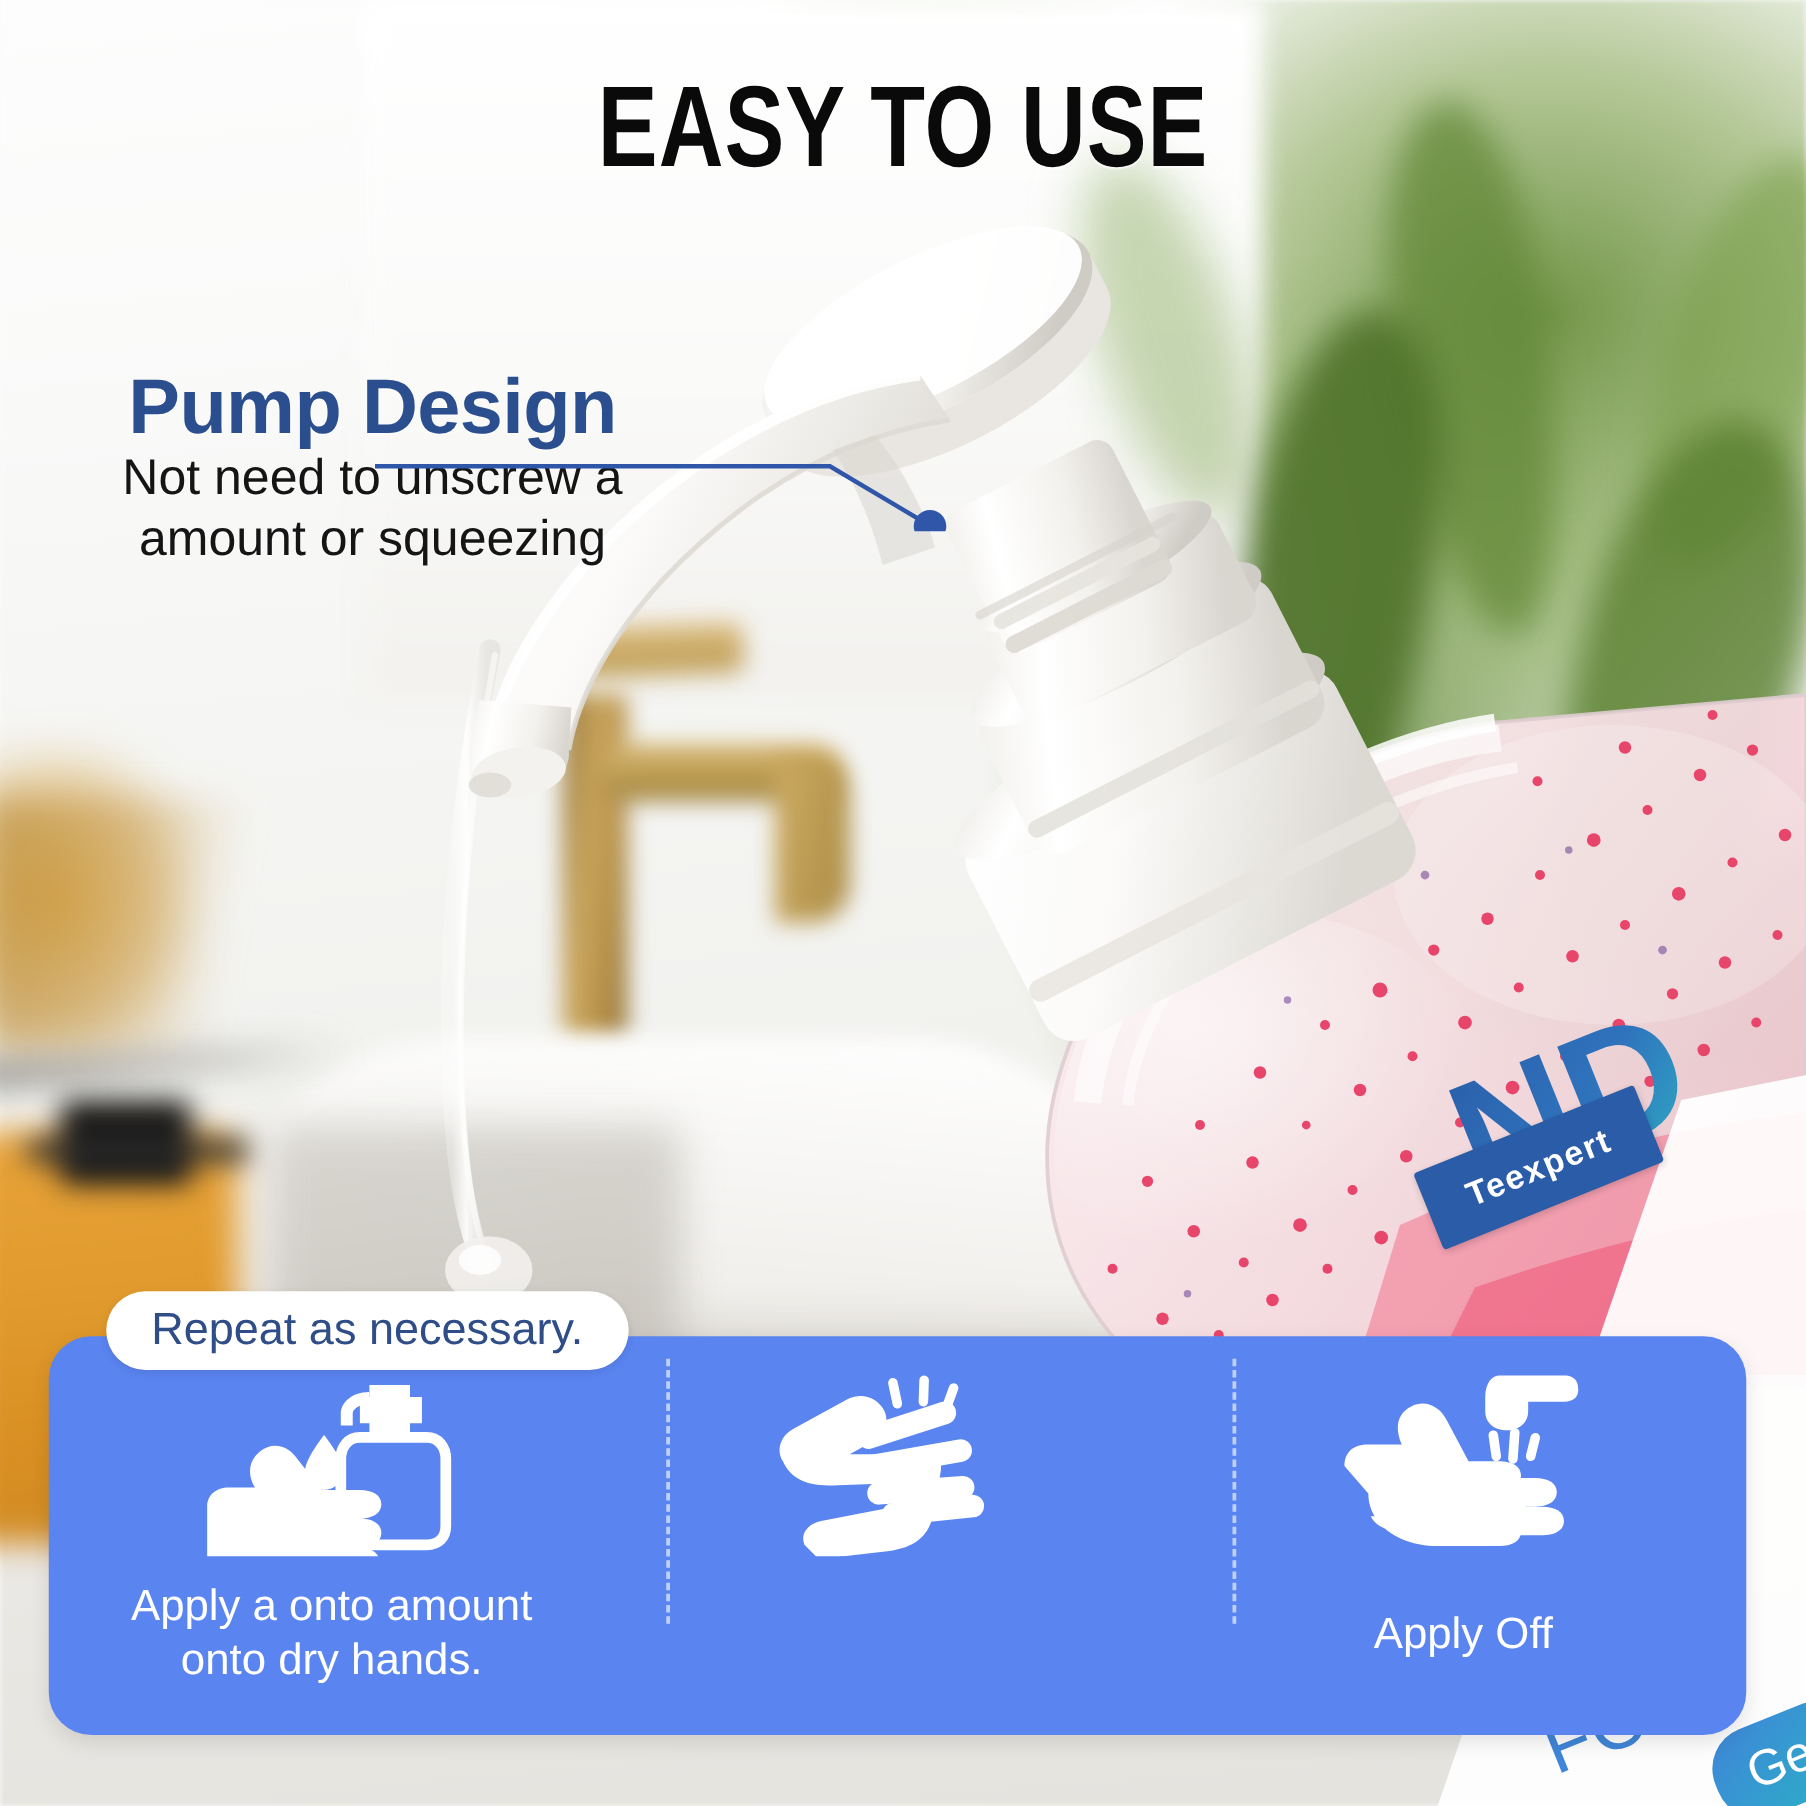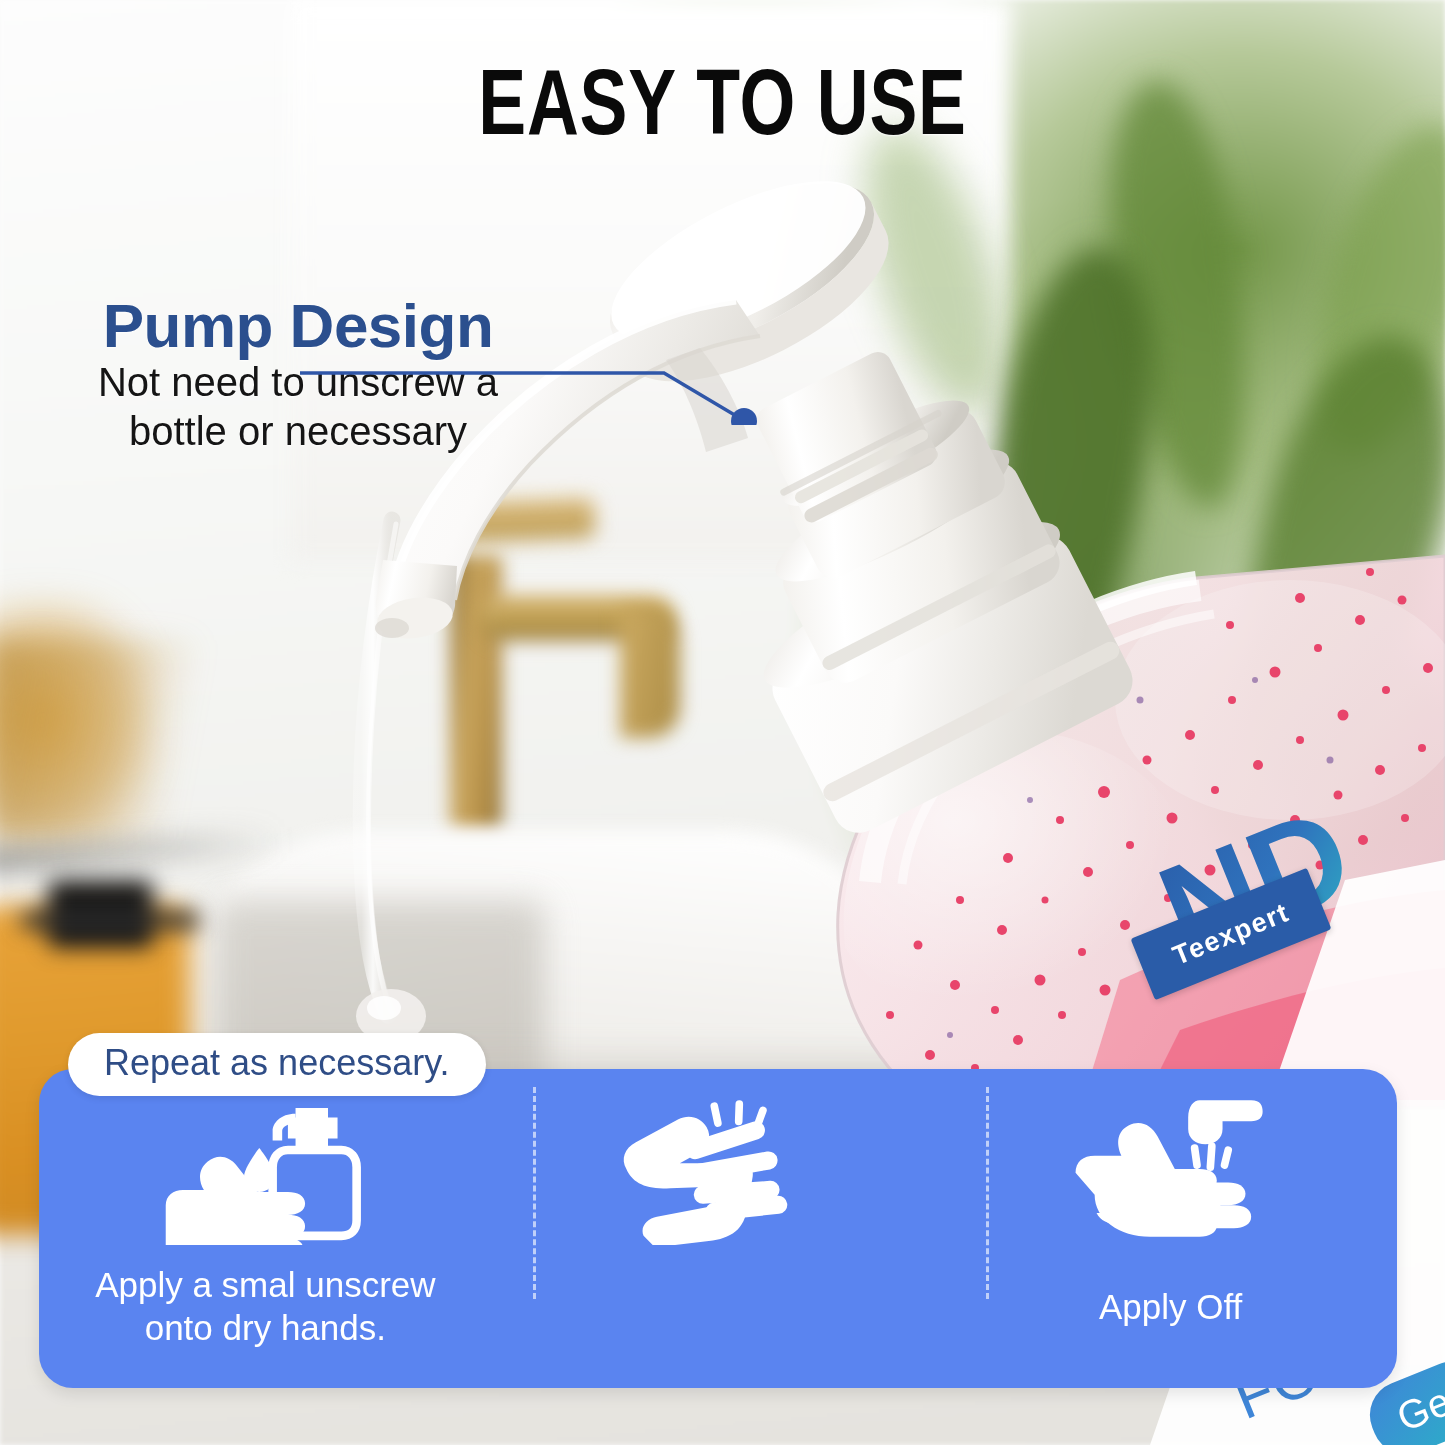--- a/index.html
+++ b/index.html
@@ -187,21 +187,21 @@
 
   .divider {
     position:absolute; top:18px; width:0; height:212px;
     border-left: 3px dashed rgba(255,255,255,0.62);
   }
   .divider.d1 { left: 494px; }
   .divider.d2 { left: 947px; }
 
   
   .repeat-pill {
-    position:absolute; left:68px; top:1033px;
+    position:absolute; left:85px; top:1033px;
     padding: 10px 36px 13px 36px;
     background:#ffffff;
     border-radius: 44px;
     color:#2f4d86;
     font-size: 36px;
     line-height: 1.1;
     box-shadow: 0 2px 7px rgba(0,0,0,0.10);
     white-space: nowrap;
   }
 
@@ -476,21 +476,21 @@
 
     </g>
   </svg>
 
   <div class="title">EASY TO USE</div>
 
   <div class="callout">
     <div class="callout-title">Pump Design</div>
     <div class="callout-body">
       <div>Not need to unscrew a</div>
-      <div>bottle or necessary</div>
+      <div>amount or squeezing</div>
     </div>
   </div>
 
   <svg class="leader" viewBox="0 0 470 70">
     <path d="M0 18 L364 18 L438 62" stroke="#2f56a8" stroke-width="3.5" fill="none"></path>
     <circle cx="444" cy="66" r="13" fill="#2f56a8"></circle>
   </svg>
 
   <div class="steps-panel">
     <div class="divider d1"></div>
@@ -508,21 +508,21 @@
 
             <path d="M104 52 c0 0 -16 20 -16 30 a16 16 0 0 0 32 0 c0 -10 -16 -30 -16 -30 z" fill="#fff"></path>
 
             <path d="M6 112 c0 -10 8 -16 18 -16 h22 c-6 -10 -6 -22 4 -30 c10 -8 22 -6 30 4 l22 28
                      h32 c10 0 18 4 18 12 c0 8 -8 12 -18 12 h-12 h12 c10 0 18 4 18 12 c0 8 -8 12 -18 12
                      h-12 h10 c10 0 18 4 18 11 c0 8 -8 12 -18 12 h-10 h6 c9 0 16 4 16 11 c0 7 -7 11 -16 11
                      h-82 c-22 0 -40 -14 -40 -34 z" fill="#fff"></path>
           </svg>
         </div>
         <div class="step-label">
-          <div>Apply a smal unscrew</div>
+          <div>Apply a onto amount</div>
           <div>onto dry hands.</div>
         </div>
       </div>
 
       <div class="step s2">
         <div class="step-icon">
           <svg viewBox="0 0 220 150">
 
             <g fill="#fff">
               <rect x="104" y="4" width="8" height="26" rx="4" transform="rotate(-12 108 17)"></rect>

